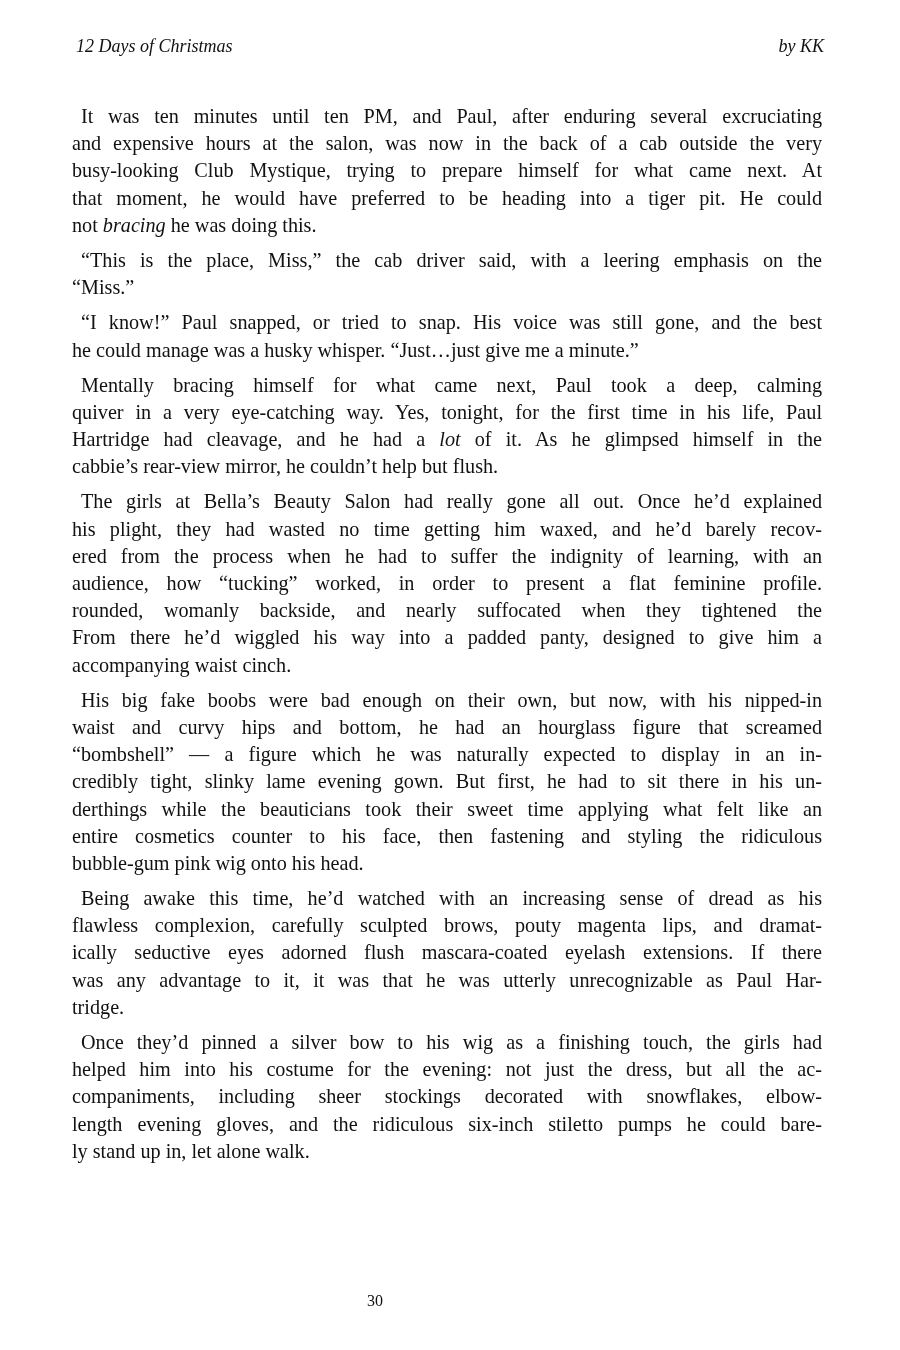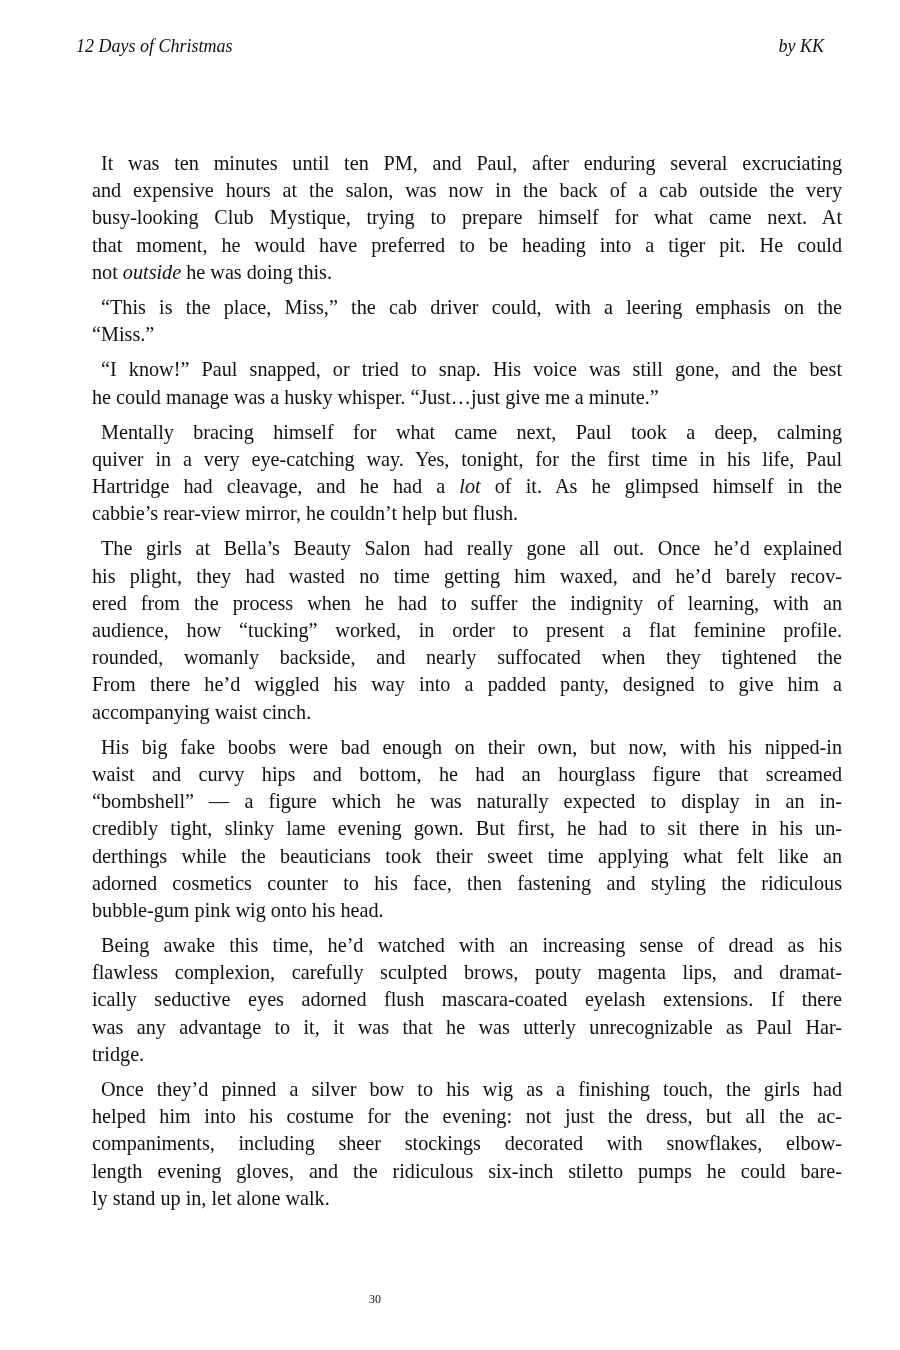--- a/index.html
+++ b/index.html
@@ -2,47 +2,47 @@
 <html><head>
 <meta charset="utf-8">
 <style>
   html, body { margin: 0; padding: 0; background: #ffffff; }
   body { width: 900px; height: 1350px; position: relative; overflow: hidden;
          font-family: "Liberation Serif", "DejaVu Serif", serif; color: #111111; }
   .running-head { position: absolute; top: 36px; left: 76px; right: 76px; height: 22px;
                   font-style: italic; font-size: 18px; }
   .running-head .left { position: absolute; left: 0; top: 0; }
   .running-head .right { position: absolute; right: 0; top: 0; }
-  .body-text { position: absolute; top: 103px; left: 92px; width: 750px; margin-top: 47px; }
+  .body-text { position: absolute; top: 103px; left: 72px; width: 750px; }
   .para { margin: 0 0 8px 0; }
   .line { display: block; font-size: 20.2px; line-height: 27.2px; white-space: nowrap;
           text-align: justify; text-align-last: justify; height: 27.2px; }
   .line.last { text-align-last: left; }
   .line.first { text-indent: 9px; }
-  .folio { position: absolute; top: 1292px; left: 0; width: 750px; text-align: center; font-size: 12px; }
+  .folio { position: absolute; top: 1292px; left: 0; width: 750px; text-align: center; font-size: 16px; }
   em { font-style: italic; }
 </style>
 </head>
 <body>
 
 <div class="running-head">
   <span class="left">12 Days of Christmas</span>
   <span class="right">by KK</span>
 </div>
 
 <div class="body-text" id="body-text">
     <div class="para">
       <span class="line first">It was ten minutes until ten PM, and Paul, after enduring several excruciating</span>
       <span class="line">and expensive hours at the salon, was now in the back of a cab outside the very</span>
       <span class="line">busy-looking Club Mystique, trying to prepare himself for what came next. At</span>
       <span class="line">that moment, he would have preferred to be heading into a tiger pit. He could</span>
-      <span class="line last">not <em>outside</em> he was doing this.</span>
+      <span class="line last">not <em>bracing</em> he was doing this.</span>
     </div>
     <div class="para">
-      <span class="line first">“This is the place, Miss,” the cab driver could, with a leering emphasis on the</span>
+      <span class="line first">“This is the place, Miss,” the cab driver said, with a leering emphasis on the</span>
       <span class="line last">“Miss.”</span>
     </div>
     <div class="para">
       <span class="line first">“I know!” Paul snapped, or tried to snap. His voice was still gone, and the best</span>
       <span class="line last">he could manage was a husky whisper. “Just…just give me a minute.”</span>
     </div>
     <div class="para">
       <span class="line first">Mentally bracing himself for what came next, Paul took a deep, calming</span>
       <span class="line">quiver in a very eye-catching way. Yes, tonight, for the first time in his life, Paul</span>
       <span class="line">Hartridge had cleavage, and he had a <em>lot</em> of it. As he glimpsed himself in the</span>
@@ -56,21 +56,21 @@
       <span class="line">rounded, womanly backside, and nearly suffocated when they tightened the</span>
       <span class="line">From there he’d wiggled his way into a padded panty, designed to give him a</span>
       <span class="line last">accompanying waist cinch.</span>
     </div>
     <div class="para">
       <span class="line first">His big fake boobs were bad enough on their own, but now, with his nipped-in</span>
       <span class="line">waist and curvy hips and bottom, he had an hourglass figure that screamed</span>
       <span class="line">“bombshell” — a figure which he was naturally expected to display in an in-</span>
       <span class="line">credibly tight, slinky lame evening gown. But first, he had to sit there in his un-</span>
       <span class="line">derthings while the beauticians took their sweet time applying what felt like an</span>
-      <span class="line">adorned cosmetics counter to his face, then fastening and styling the ridiculous</span>
+      <span class="line">entire cosmetics counter to his face, then fastening and styling the ridiculous</span>
       <span class="line last">bubble-gum pink wig onto his head.</span>
     </div>
     <div class="para">
       <span class="line first">Being awake this time, he’d watched with an increasing sense of dread as his</span>
       <span class="line">flawless complexion, carefully sculpted brows, pouty magenta lips, and dramat-</span>
       <span class="line">ically seductive eyes adorned flush mascara-coated eyelash extensions. If there</span>
       <span class="line">was any advantage to it, it was that he was utterly unrecognizable as Paul Har-</span>
       <span class="line last">tridge.</span>
     </div>
     <div class="para">

